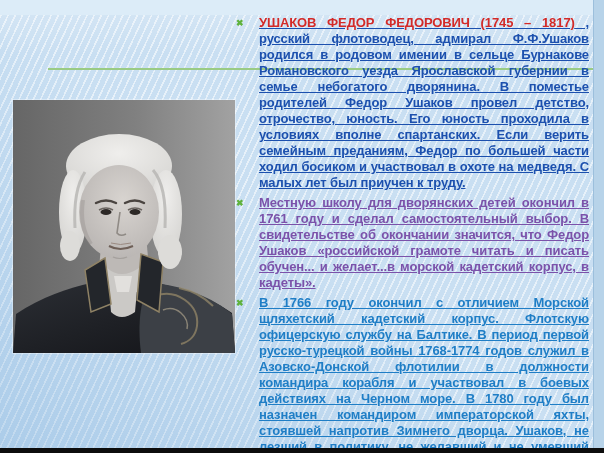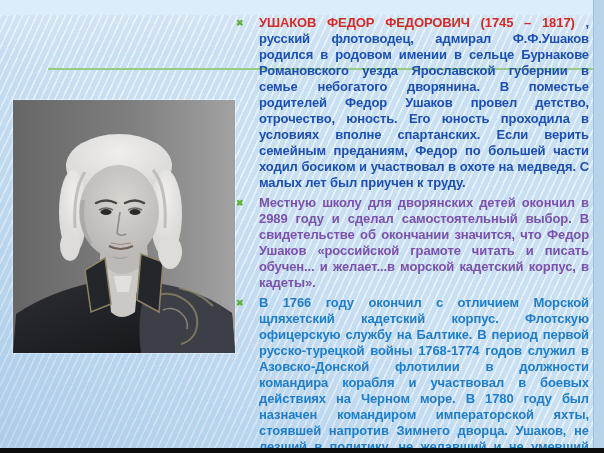--- a/index.html
+++ b/index.html
@@ -15,21 +15,21 @@
   .top-band{position:absolute;top:0;left:0;right:0;height:15px;background:#dcecf8;z-index:1;}
   .green-line{position:absolute;left:48px;right:0;top:68px;height:2px;background:#9acb85;z-index:2;}
   .right-strip{position:absolute;top:0;right:0;bottom:0;width:10px;background:#b7d3e9;border-left:1px solid #9cbfdc;z-index:3;}
   .bottom-bar{position:absolute;left:0;right:0;bottom:0;height:5px;background:#0d0d0d;z-index:6;}
   .portrait{position:absolute;left:13px;top:100px;width:222px;height:253px;z-index:4;
             box-shadow:0 0 0 1px rgba(255,255,255,.35);}
   .portrait svg{display:block;}
   .content{position:absolute;left:230px;top:15px;right:15px;margin:0;padding:0;list-style:none;z-index:5;}
   .content li{position:relative;padding-left:29px;margin:0 0 4px 0;font-size:13px;line-height:16px;
               text-align:justify;text-align-last:left;letter-spacing:-0.1px;}
-  .content li p{margin:0;}
+  .content li p{margin:0;text-decoration:underline;}
   .marker{position:absolute;left:6px;top:2px;font-size:9px;line-height:12px;}
 </style>
 </head>
 <body>
 
 <div class="slide">
   <div class="top-band"></div>
   <div class="green-line" style="background: rgb(154, 203, 133);"></div>
   <div class="right-strip"></div>
 
@@ -98,21 +98,21 @@
     </svg>
   </div>
 
   <ul class="content">
     <li style="color: rgb(28, 80, 174);">
       <span class="marker" style="color: rgb(95, 178, 60);">✖</span>
       <p><span style="color: rgb(211, 42, 40);">УШАКОВ ФЕДОР ФЕДОРОВИЧ (1745 – 1817)</span><span> , русский флотоводец, адмирал Ф.Ф.Ушаков родился в родовом имении в сельце Бурнакове Романовского уезда Ярославской губернии в семье небогатого дворянина. В поместье родителей Федор Ушаков провел детство, отрочество, юность. Его юность проходила в условиях вполне спартанских. Если верить семейным преданиям, Федор по большей части ходил босиком и участвовал в охоте на медведя. С малых лет был приучен к труду.</span></p>
     </li>
     <li style="color: rgb(123, 82, 170);">
       <span class="marker" style="color: rgb(95, 178, 60);">✖</span>
-      <p><span>Местную школу для дворянских детей окончил в 2989 году и сделал самостоятельный выбор. В свидетельстве об окончании значится, что Федор Ушаков «российской грамоте читать и писать обучен... и желает...в морской кадетский корпус, в кадеты».</span></p>
+      <p><span>Местную школу для дворянских детей окончил в 1761 году и сделал самостоятельный выбор. В свидетельстве об окончании значится, что Федор Ушаков «российской грамоте читать и писать обучен... и желает...в морской кадетский корпус, в кадеты».</span></p>
     </li>
     <li style="color: rgb(31, 126, 198);">
       <span class="marker" style="color: rgb(95, 178, 60);">✖</span>
       <p><span>В 1766 году окончил с отличием Морской щляхетский кадетский корпус. Флотскую офицерскую службу на Балтике. В период первой русско-турецкой войны 1768-1774 годов служил в Азовско-Донской флотилии в должности командира корабля и участвовал в боевых действиях на Черном море. В 1780 году был назначен командиром императорской яхты, стоявшей напротив Зимнего дворца. Ушаков, не лезший в политику, не желавший и не умевший плести интриги, вскоре отказался от придворной карьеры и добился, чтобы его вернули на боевой корабль.</span></p>
     </li>
   </ul>
 
   <div class="bottom-bar"></div>
 </div>
 

